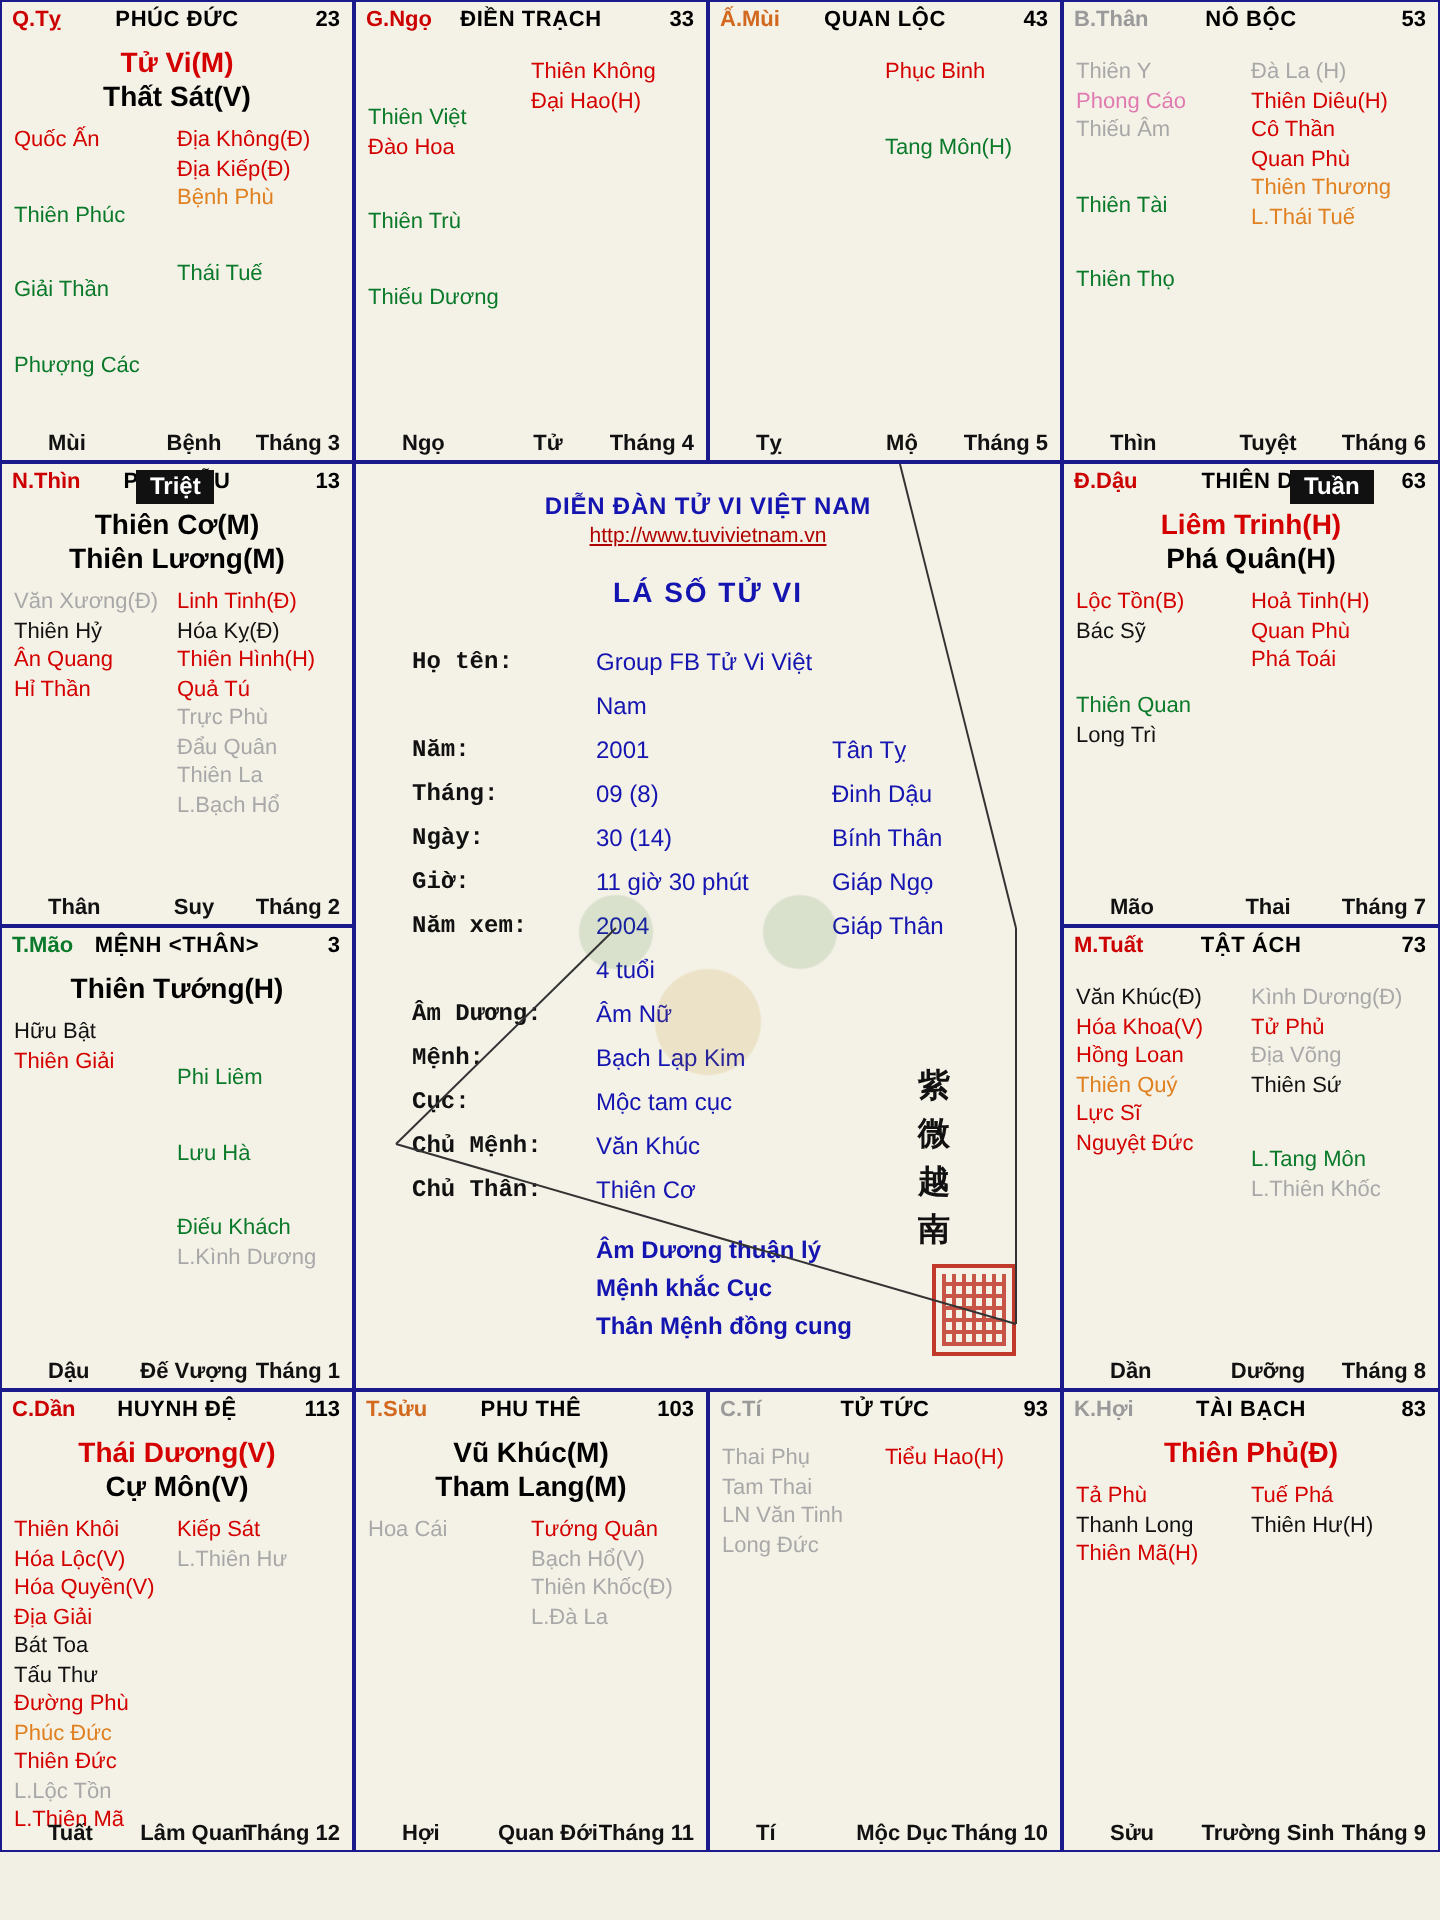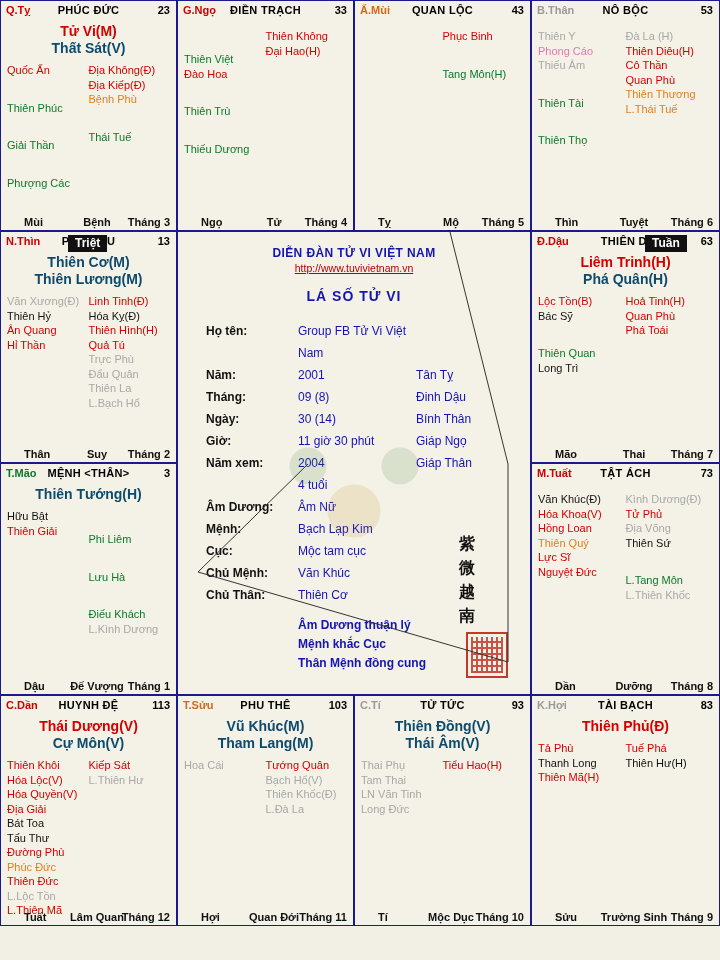--- a/index.html
+++ b/index.html
@@ -35,21 +35,21 @@
     white-space:nowrap;
   }
   .hdr .cung-star { position:absolute; left:5px; top:3px; color:#cc0000; font-weight:bold; }
   .hdr .cung-star.grey { color:#9a9a9a; }
   .hdr .cung-star.orange { color:#d2691e; }
   .hdr .cung-name { position:absolute; left:50%; top:3px; transform:translateX(-50%); color:#000; font-weight:bold; letter-spacing:0.3px;}
   .hdr .cung-num { position:absolute; right:6px; top:3px; color:#000; font-weight:bold; }
   .majors { text-align:center; margin-top:2px; line-height:17px; }
   .majors div { font-size:14px; font-weight:bold; }
   .m-red { color:#d40000; }
-  .m-black { color:#0c4a6e; }
+  .m-black { color:#000000; }
   .cols {
     display:flex; gap:0px; padding:6px 6px 0 6px;
   }
   .col { flex:1 1 0; min-width:0; line-height:14.5px; }
   .col div { white-space:nowrap; font-size:11px; }
   .s-red { color:#d40000; }
   .s-green { color:#0a7a2a;margin-top:23px; }
   .s-black { color:#111; }
   .s-grey { color:#a8a8a8; }
   .s-orange { color:#e08020; }
@@ -76,21 +76,21 @@
     border:1px solid #1a1a8c;
     background:#f4f1e6;
     position:relative;
     overflow:hidden;
   }
   .center .ttl1 { text-align:center; margin-top:14px; font-size:12px; font-weight:bold; color:#1414b0; letter-spacing:0.4px;}
   .center .ttl2 { text-align:center; font-size:10.5px; color:#b00000; text-decoration:underline; margin-top:2px;}
   .center .ttl3 { text-align:center; font-size:14px; font-weight:bold; color:#1414b0; margin-top:14px; letter-spacing:1px;}
   .info { margin:16px 0 0 28px; }
   .irow { display:flex; line-height:22px; font-size:12px; }
-  .ilab { width:92px; font-weight:bold; color:#111; }
+  .ilab { width:92px; font-weight:bold; color:#111;font-family:Liberation Mono, monospace; }
   .ival { width:118px; color:#1414b0; }
   .ival2 { color:#1414b0; }
   .notes { margin:10px 0 0 120px; color:#1414b0; font-size:12px; font-weight:bold; line-height:19px;}
   .vtext {
     position:absolute; right:54px; top:300px;
     width:18px; text-align:center;
     font-size:16px; font-weight:bold; color:#111;
     line-height:24px;
   }
   .seal {
@@ -505,24 +505,20 @@
         <span>Quan Đới</span>
         <span>Tháng 11</span>
       </div>
     </div>
   <div class="cell">
       <div class="hdr">
         <span class="cung-star grey">C.Tí</span>
         <span class="cung-name">TỬ TỨC</span>
         <span class="cung-num">93</span>
       </div>
-      <div class="majors">
-        <div class="m-black">Thiên Đồng(V)</div>
-        <div class="m-black">Thái Âm(V)</div>
-      </div>
       <div class="cols">
         <div class="col">
           <div class="s-grey">Thai Phụ</div>
           <div class="s-grey">Tam Thai</div>
           <div class="s-grey">LN Văn Tinh</div>
           <div class="s-grey">Long Đức</div>
         </div>
         <div class="col">
           <div class="s-red">Tiểu Hao(H)</div>
         </div>

